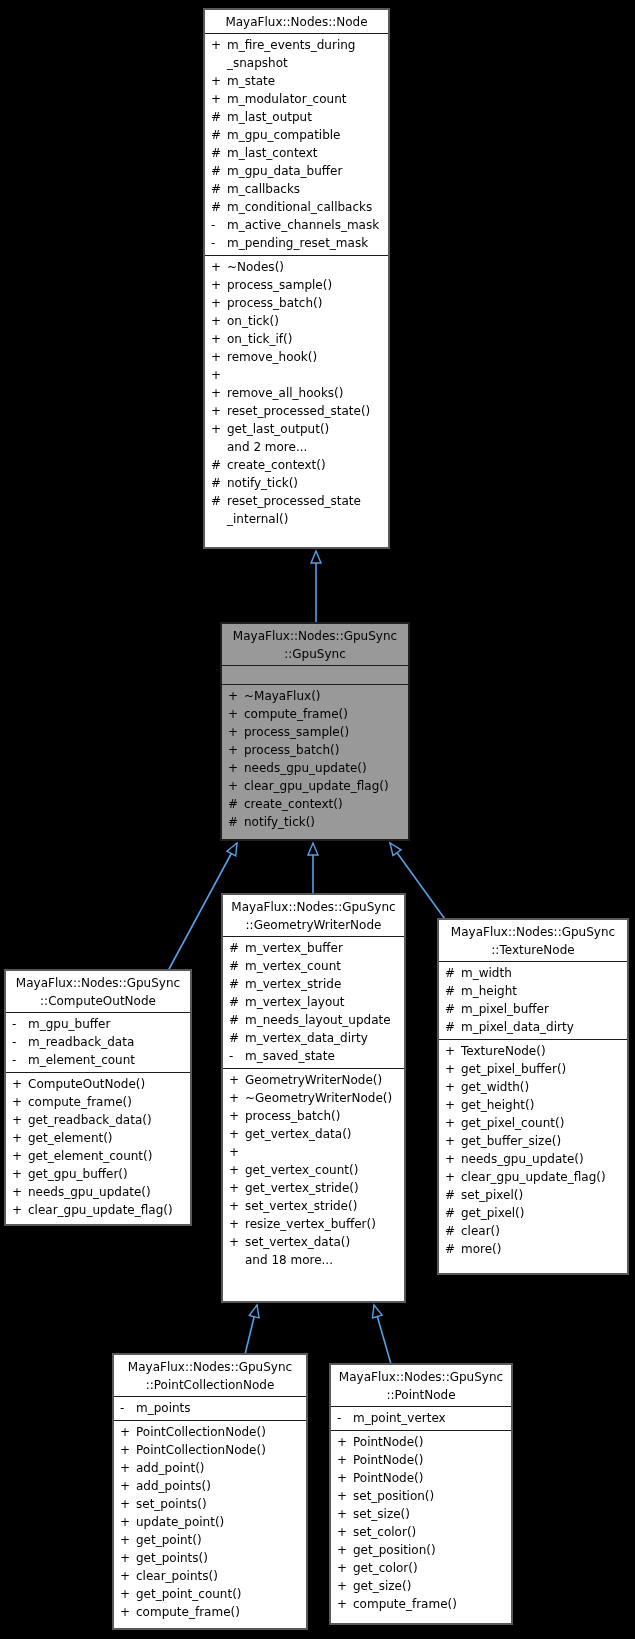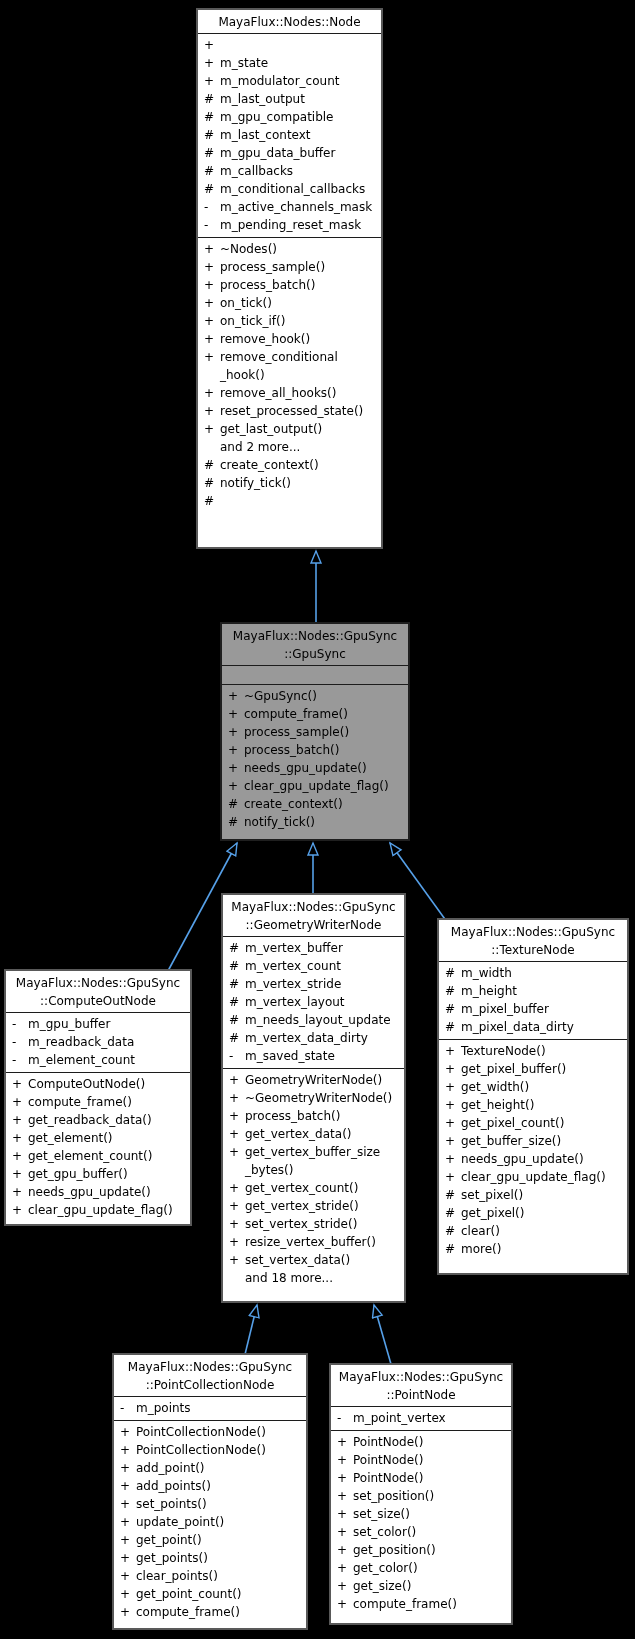--- a/index.html
+++ b/index.html
@@ -75,26 +75,28 @@
       </marker>
     </defs>
     <line x1="316" y1="640" x2="316" y2="551" stroke="#56a0e8" stroke-width="1.6" marker-end="url(#hollow-arrow)"></line>
     <line x1="155" y1="995" x2="237" y2="843" stroke="#56a0e8" stroke-width="1.6" marker-end="url(#hollow-arrow)"></line>
     <line x1="313" y1="915" x2="313" y2="843" stroke="#56a0e8" stroke-width="1.6" marker-end="url(#hollow-arrow)"></line>
     <line x1="460" y1="940" x2="390" y2="843" stroke="#56a0e8" stroke-width="1.6" marker-end="url(#hollow-arrow)"></line>
     <line x1="240" y1="1375" x2="257" y2="1305" stroke="#56a0e8" stroke-width="1.6" marker-end="url(#hollow-arrow)"></line>
     <line x1="397" y1="1385" x2="374" y2="1305" stroke="#56a0e8" stroke-width="1.6" marker-end="url(#hollow-arrow)"></line>
   </svg>
 
-  <div class="uml-box" style="left:196px; top:8px; width:187px; height:541px">
+  <div class="uml-box" style="left:203px; top:8px; width:187px; height:541px">
     <div class="uml-title">MayaFlux::Nodes::Node</div>
     <div class="uml-section uml-attrs">
 
         <div class="member">
           <span class="sym">+</span>
+          <span class="txt">m_fire_events_during
+_snapshot</span>
         </div>
 
         <div class="member">
           <span class="sym">+</span>
           <span class="txt">m_state</span>
         </div>
 
         <div class="member">
           <span class="sym">+</span>
           <span class="txt">m_modulator_count</span>
@@ -167,22 +169,20 @@
           <span class="txt">on_tick_if()</span>
         </div>
 
         <div class="member">
           <span class="sym">+</span>
           <span class="txt">remove_hook()</span>
         </div>
 
         <div class="member">
           <span class="sym">+</span>
-          <span class="txt">remove_conditional
-_hook()</span>
         </div>
 
         <div class="member">
           <span class="sym">+</span>
           <span class="txt">remove_all_hooks()</span>
         </div>
 
         <div class="member">
           <span class="sym">+</span>
           <span class="txt">reset_processed_state()</span>
@@ -203,35 +203,37 @@
           <span class="txt">create_context()</span>
         </div>
 
         <div class="member">
           <span class="sym">#</span>
           <span class="txt">notify_tick()</span>
         </div>
 
         <div class="member">
           <span class="sym">#</span>
+          <span class="txt">reset_processed_state
+_internal()</span>
         </div>
       </div>
   </div>
 
   <div class="uml-box highlighted" style="left:220px; top:622px; width:190px; height:219px">
     <div class="uml-title">MayaFlux::Nodes::GpuSync
 ::GpuSync</div>
     <div class="uml-section uml-attrs">
       
     </div>
     <div class="uml-section uml-methods">
 
         <div class="member">
           <span class="sym">+</span>
-          <span class="txt">~GpuSync()</span>
+          <span class="txt">~MayaFlux()</span>
         </div>
 
         <div class="member">
           <span class="sym">+</span>
           <span class="txt">compute_frame()</span>
         </div>
 
         <div class="member">
           <span class="sym">+</span>
           <span class="txt">process_sample()</span>
@@ -385,22 +387,20 @@
           <span class="txt">process_batch()</span>
         </div>
 
         <div class="member">
           <span class="sym">+</span>
           <span class="txt">get_vertex_data()</span>
         </div>
 
         <div class="member">
           <span class="sym">+</span>
-          <span class="txt">get_vertex_buffer_size
-_bytes()</span>
         </div>
 
         <div class="member">
           <span class="sym">+</span>
           <span class="txt">get_vertex_count()</span>
         </div>
 
         <div class="member">
           <span class="sym">+</span>
           <span class="txt">get_vertex_stride()</span>

